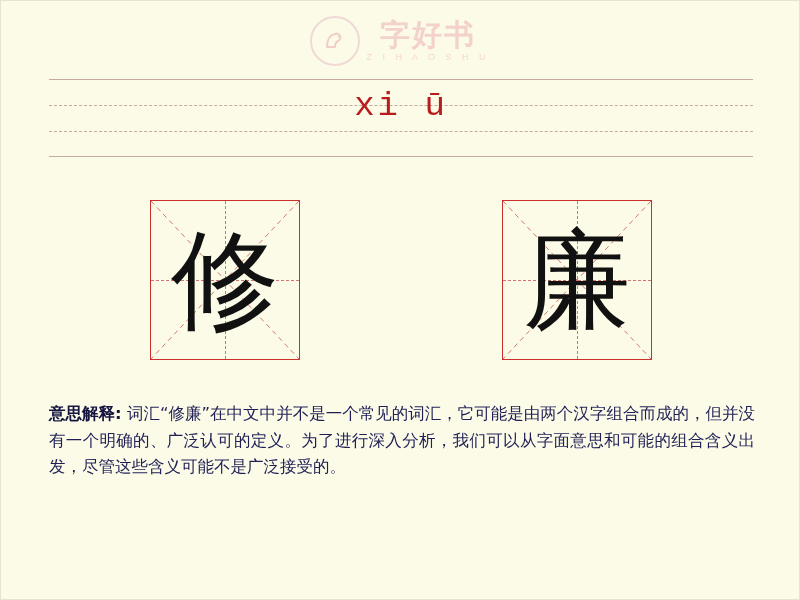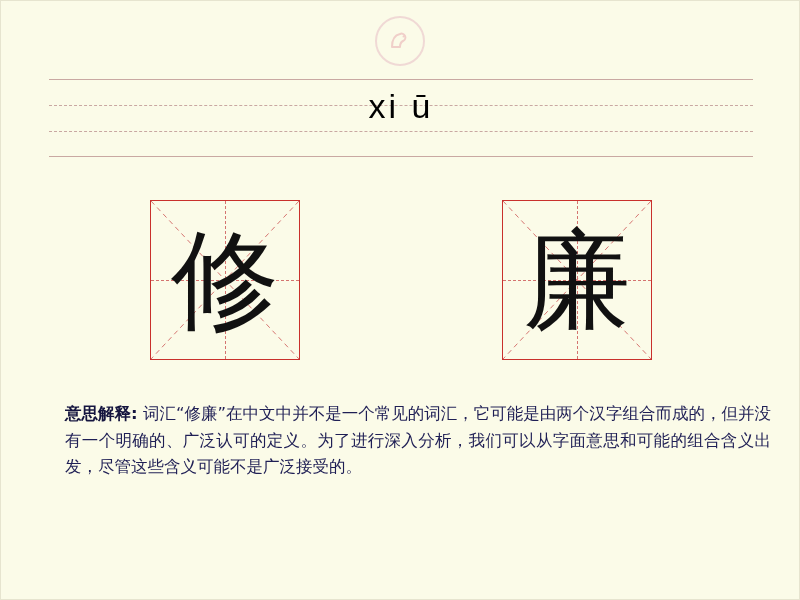--- a/index.html
+++ b/index.html
@@ -97,23 +97,23 @@
     left: 0;
     width: 100%;
     height: 78px;
     display: flex;
   }
   .pinyin-cell {
     flex: 1 1 50%;
     display: flex;
     align-items: center;
     justify-content: center;
-    font-family: Liberation Sans, sans-serif;
+    font-family: Liberation Mono, monospace;
     font-size: 34px;
-    color: #000000;
+    color: #b91c1c;
     letter-spacing: 3px;
     padding-bottom: 24px;
     box-sizing: border-box;
   }
 
   
   .char-row {
     position: absolute;
     top: 198px;
     left: 48px;
@@ -172,21 +172,21 @@
     font-size: 108px;
     line-height: 1;
     color: #111111;
     z-index: 2;
   }
 
   
   .explain {
     position: absolute;
     top: 400px;
-    left: 64px;
+    left: 48px;
     width: 706px;
     font-family: "DejaVu Sans", sans-serif;
     font-size: 16.5px;
     line-height: 1.62;
     color: #1a1a4d;
     text-align: justify;
   }
   .explain-label {
     font-weight: bold;
     color: #15153f;
@@ -199,20 +199,24 @@
 <body>
 
 <div class="page">
 
   <div class="logo-area">
     <div class="logo-mark">
       <svg width="26" height="26" viewBox="0 0 26 26" aria-hidden="true">
         <path d="M5 19 C5 12, 8 7, 13 6 C15 5, 17 6, 18 8 C19 10, 18 12, 16 13 C14 14, 13 16, 13 19 Z" fill="none" stroke="#f0cfc9" stroke-width="2" stroke-linejoin="round"></path>
         <circle cx="16.5" cy="8.5" r="1" fill="#f0cfc9"></circle>
       </svg>
+    </div>
+    <div class="logo-text-wrap">
+      <div class="logo-title">字好书</div>
+      <div class="logo-sub">Z I H A O S H U</div>
     </div>
   </div>
 
   <div class="pinyin-staff">
     <div class="staff-line l1 solid"></div>
     <div class="staff-line l2 dashed"></div>
     <div class="staff-line l3 dashed"></div>
     <div class="staff-line l4 solid"></div>
     <div class="pinyin-row">
       <div class="pinyin-cell">xi ū</div>

